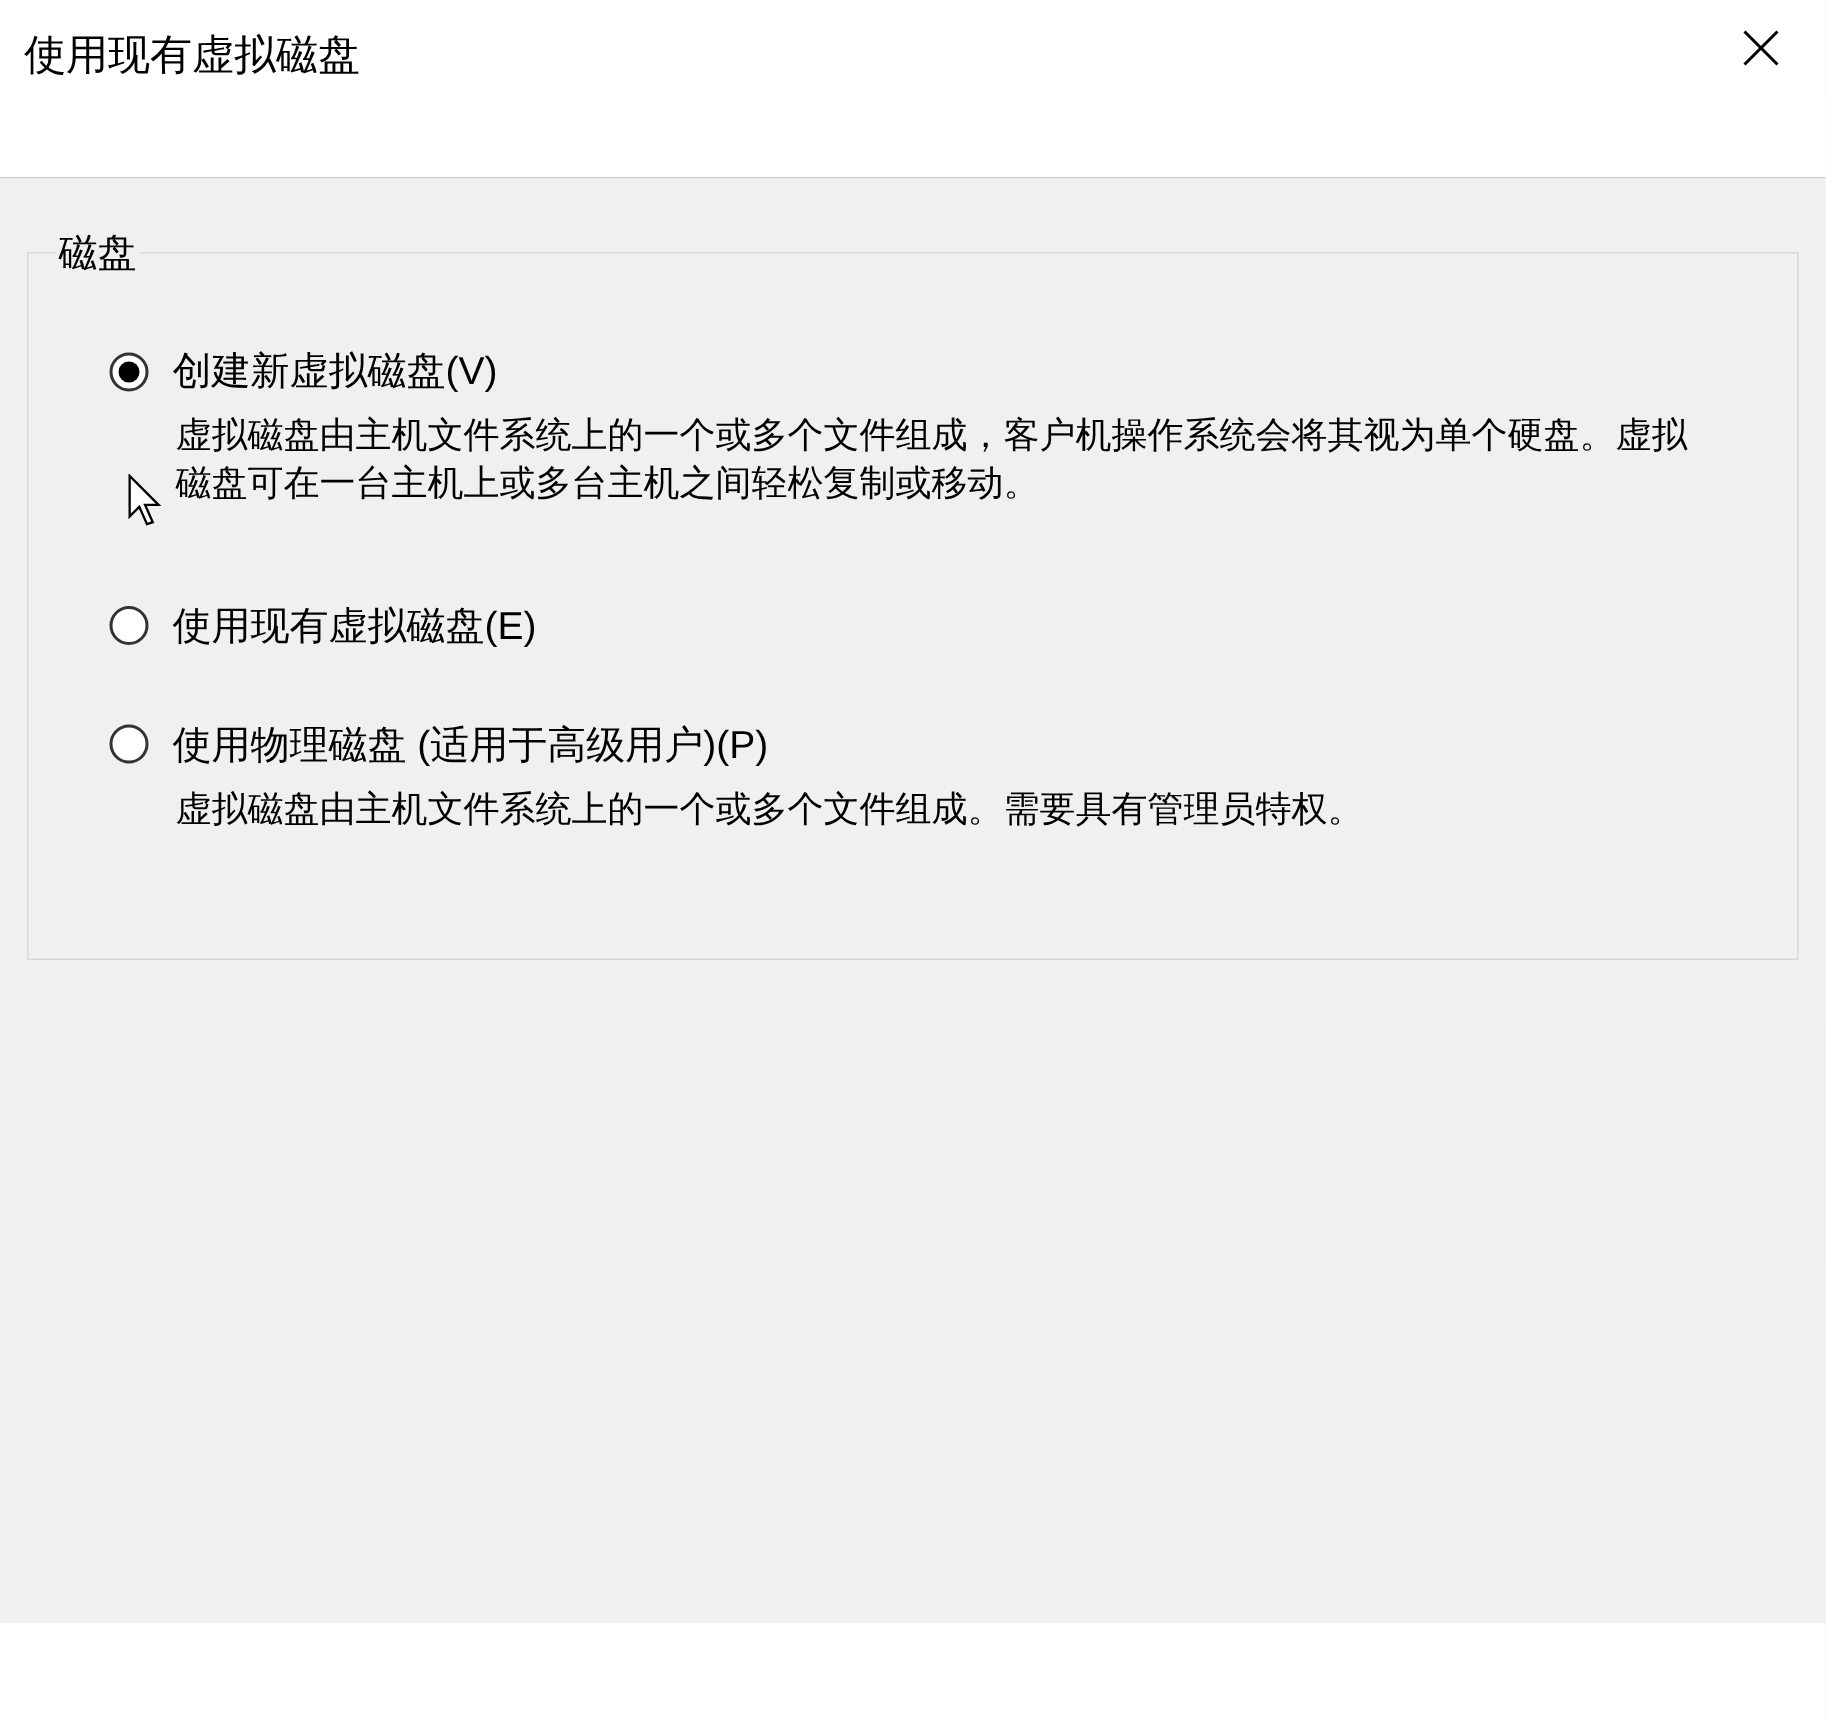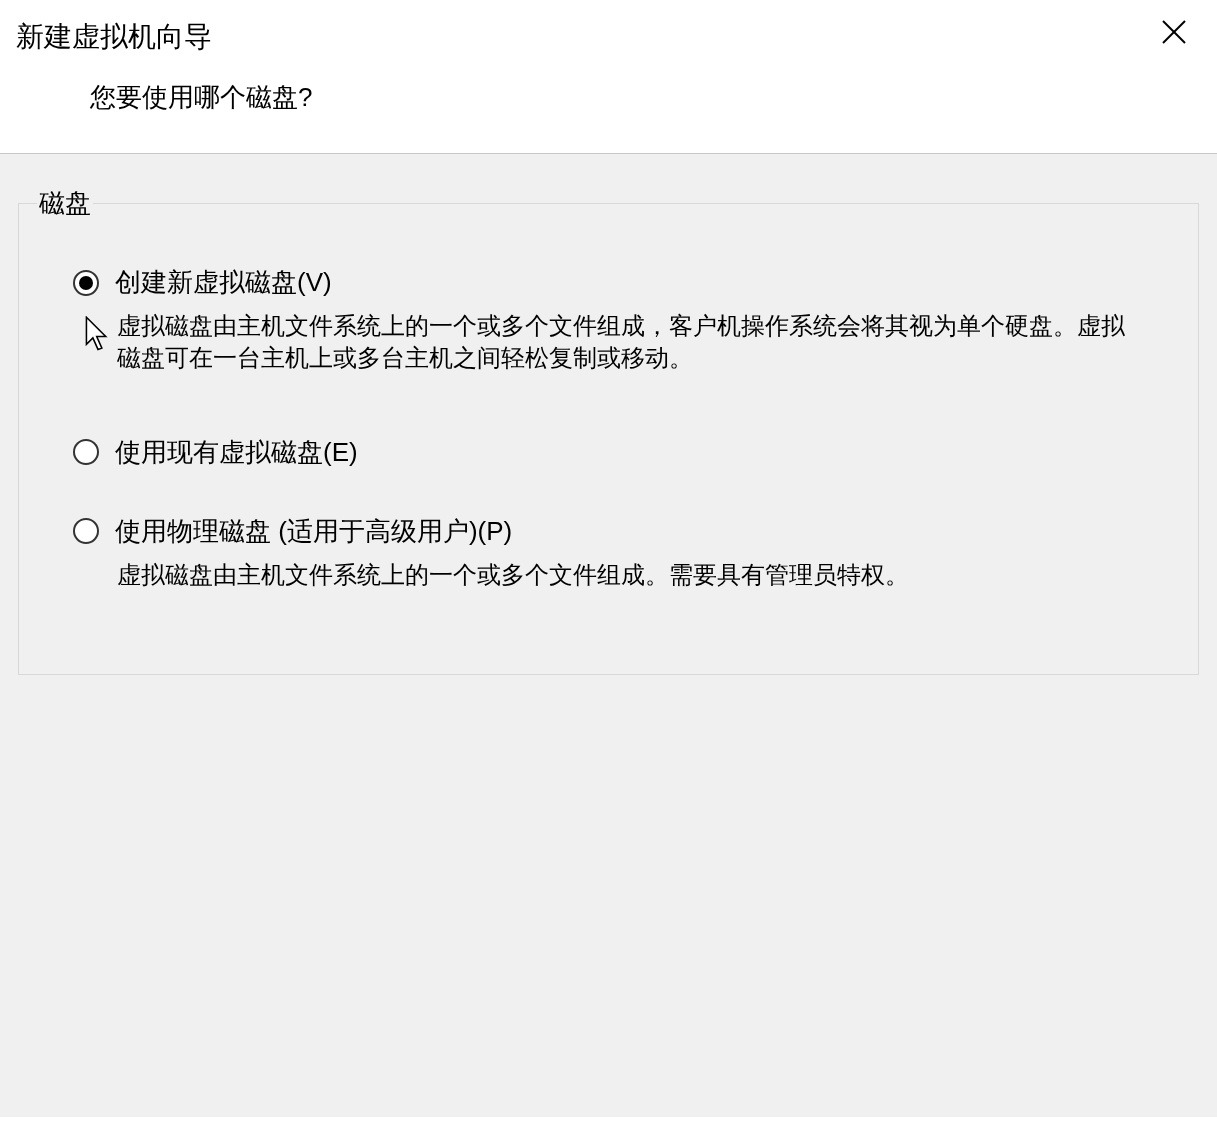--- a/index.html
+++ b/index.html
@@ -119,31 +119,30 @@
     }
     .cursor-overlay svg {
       width: 28px;
       height: 36px;
     }
   </style>
 </head>
 <body>
 
 <div class="titlebar">
-  <div class="title">新建虚拟机向导</div>
+  <div class="title">使用现有虚拟磁盘</div>
   <div class="close-icon">
     <svg width="26" height="26" viewBox="0 0 26 26">
       <line x1="2" y1="2" x2="24" y2="24" stroke="#000" stroke-width="2"></line>
       <line x1="24" y1="2" x2="2" y2="24" stroke="#000" stroke-width="2"></line>
     </svg>
   </div>
 </div>
 
 <div class="header-section">
-  <div class="subheading">您要使用哪个磁盘?</div>
 </div>
 
 <hr class="divider">
 
 <div class="body-section">
   <fieldset class="disk-group">
     <legend>磁盘</legend>
 
     <div class="option">
       <div class="option-row">

